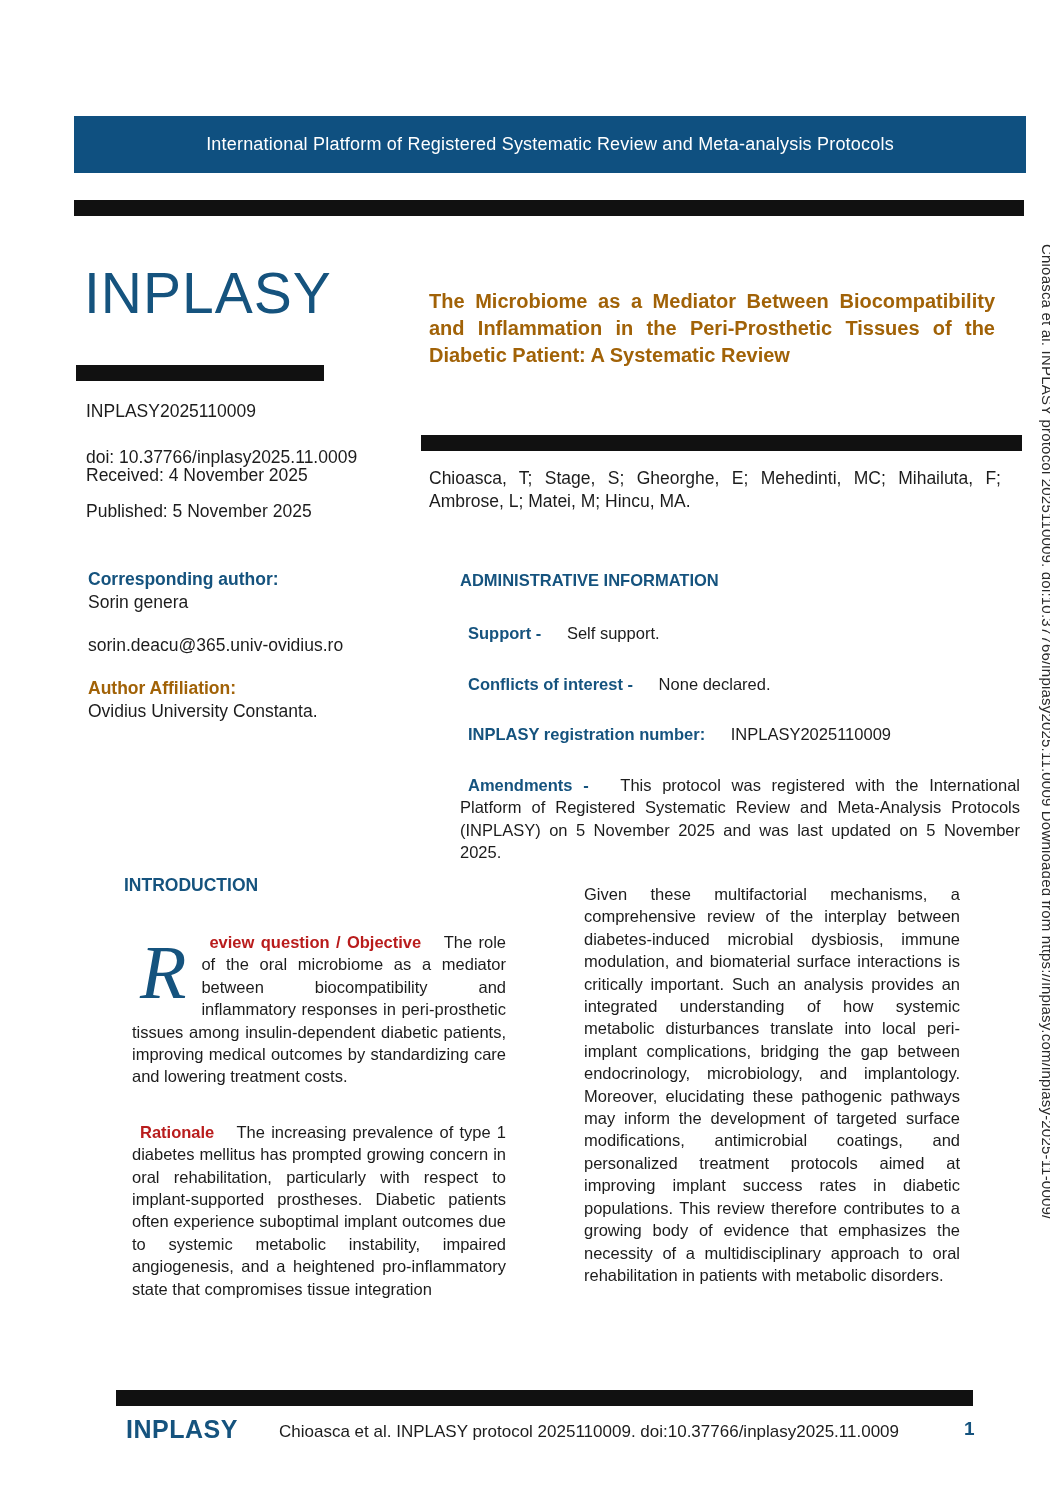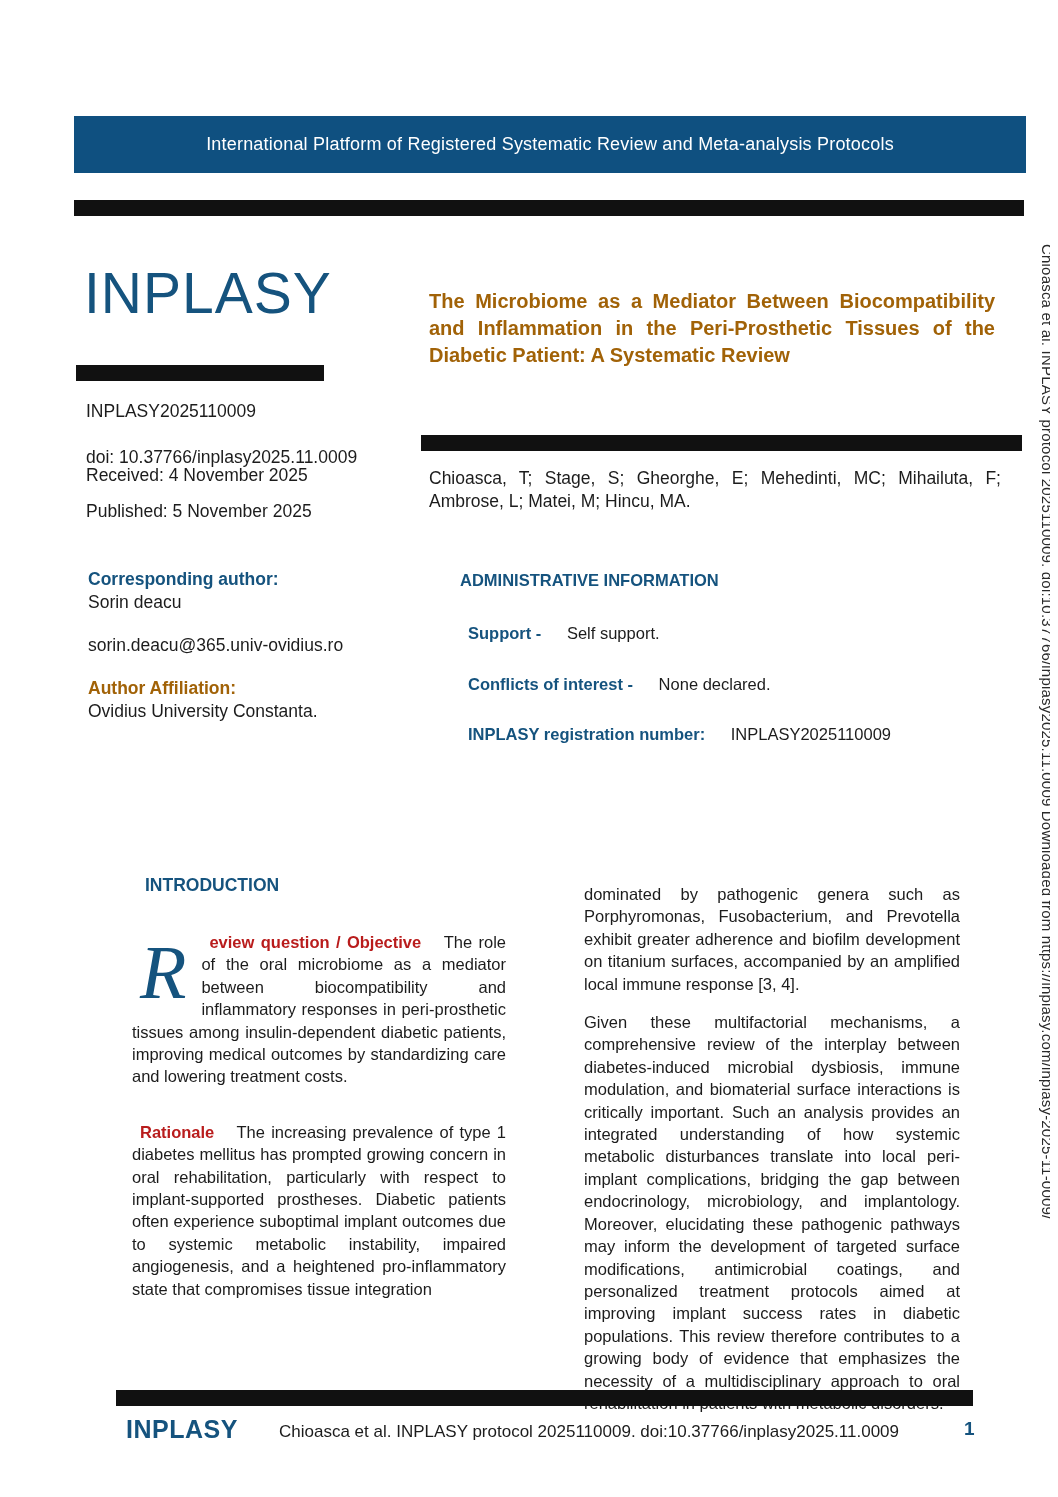--- a/index.html
+++ b/index.html
@@ -47,21 +47,21 @@
     font-size:17.5px; line-height:23px; text-align:justify;
   }
 
   
   .admin { left:428px; top:539px; width:592px; }
   .admin-heading { font-size:16.5px; font-weight:bold; color:#15537E; margin-bottom:16px; }
   .admin-row { font-size:16.5px; line-height:22.5px; text-align:justify; margin-bottom:12px; }
   .admin-row .lbl { font-weight:bold; color:#15537E; margin-right:5px; }
 
   
-  .intro-heading { left:100px; top:851px; font-size:17.5px; font-weight:bold; color:#15537E;margin-left:21px; }
+  .intro-heading { left:100px; top:851px; font-size:17.5px; font-weight:bold; color:#15537E; }
   .col { font-size:16.5px; line-height:22.4px; text-align:justify; }
   .col-left  { left:100px; top:899px; width:406px; }
   .col-right { left:552px; top:851px; width:408px; }
   .col p { margin:0; }
   .col p.gap { margin-top:17px; }
   .inline-lbl { font-weight:bold; color:#b91c1c; }
   .dropcap {
     float:left;
     font-family:"Liberation Serif", serif; font-style:italic;
     font-size:76px; line-height:58px;
@@ -93,21 +93,21 @@
 
   <div class="abs logo">INPLASY</div>
   <div class="abs rule rule-logo"></div>
 
   <div class="abs meta m1">INPLASY2025110009</div>
   <div class="abs meta m2">doi: 10.37766/inplasy2025.11.0009</div>
   <div class="abs meta m3">Received: 4 November 2025</div>
   <div class="abs meta m4">Published: 5 November 2025</div>
 
   <div class="abs ca-label">Corresponding author:</div>
-  <div class="abs ca-name">Sorin deacu</div>
+  <div class="abs ca-name">Sorin genera</div>
   <div class="abs ca-email">sorin.deacu@365.univ-ovidius.ro</div>
   <div class="abs af-label">Author Affiliation:</div>
   <div class="abs af-name">Ovidius University Constanta.</div>
 
   <div class="abs title">The Microbiome as a Mediator Between Biocompatibility and Inflammation in the Peri-Prosthetic Tissues of the Diabetic Patient: A Systematic Review</div>
   <div class="abs rule rule-title"></div>
   <div class="abs authors">Chioasca, T; Stage, S; Gheorghe, E; Mehedinti, MC; Mihailuta, F; Ambrose, L; Matei, M; Hincu, MA.</div>
 
   <div class="abs admin">
     <div class="admin-heading">ADMINISTRATIVE INFORMATION</div>
@@ -116,37 +116,40 @@
       <span>Self support.</span>
     </p>
     <p class="admin-row">
       <span class="lbl">Conflicts of interest -</span>
       <span>None declared.</span>
     </p>
     <p class="admin-row">
       <span class="lbl">INPLASY registration number:</span>
       <span>INPLASY2025110009</span>
     </p>
+    <p class="admin-row">
+      <span class="lbl">Amendments -</span>
+      <span>This protocol was registered with the International Platform of Registered Systematic Review and Meta-Analysis Protocols (INPLASY) on 5 November 2025 and was last updated on 5 November 2025.</span>
+    </p>
   </div>
 
   <div class="abs intro-heading">INTRODUCTION</div>
 
   <div class="abs col col-left">
     <p>
       <span class="dropcap">R</span><span class="inline-lbl">eview question / Objective</span>
       <span>The role of the oral microbiome as a mediator between biocompatibility and inflammatory responses in peri-prosthetic tissues among insulin-dependent diabetic patients, improving medical outcomes by standardizing care and lowering treatment costs.</span>
     </p>
     <p class="gap">
       <span class="inline-lbl">Rationale</span>
       <span>The increasing prevalence of type 1 diabetes mellitus has prompted growing concern in oral rehabilitation, particularly with respect to implant-supported prostheses. Diabetic patients often experience suboptimal implant outcomes due to systemic metabolic instability, impaired angiogenesis, and a heightened pro-inflammatory state that compromises tissue integration</span>
     </p>
   </div>
 
   <div class="abs col col-right">
-    <p>dominated by pathogenic genera such as Porphyromonas, Fusobacterium, and Prevotella exhibit greater adherence and biofilm development on titanium surfaces, accompanied by an amplified local immune response [3, 4].</p>
     <p>Given these multifactorial mechanisms, a comprehensive review of the interplay between diabetes-induced microbial dysbiosis, immune modulation, and biomaterial surface interactions is critically important. Such an analysis provides an integrated understanding of how systemic metabolic disturbances translate into local peri-implant complications, bridging the gap between endocrinology, microbiology, and implantology. Moreover, elucidating these pathogenic pathways may inform the development of targeted surface modifications, antimicrobial coatings, and personalized treatment protocols aimed at improving implant success rates in diabetic populations. This review therefore contributes to a growing body of evidence that emphasizes the necessity of a multidisciplinary approach to oral rehabilitation in patients with metabolic disorders.</p>
   </div>
 
   <div class="abs rule rule-foot"></div>
   <div class="abs foot-logo">INPLASY</div>
   <div class="abs foot-cite">Chioasca et al. INPLASY protocol 2025110009. doi:10.37766/inplasy2025.11.0009</div>
   <div class="abs foot-page">1</div>
 
   <div class="abs side-vertical">Chioasca et al. INPLASY protocol 2025110009. doi:10.37766/inplasy2025.11.0009 Downloaded from https://inplasy.com/inplasy-2025-11-0009/</div>
 

